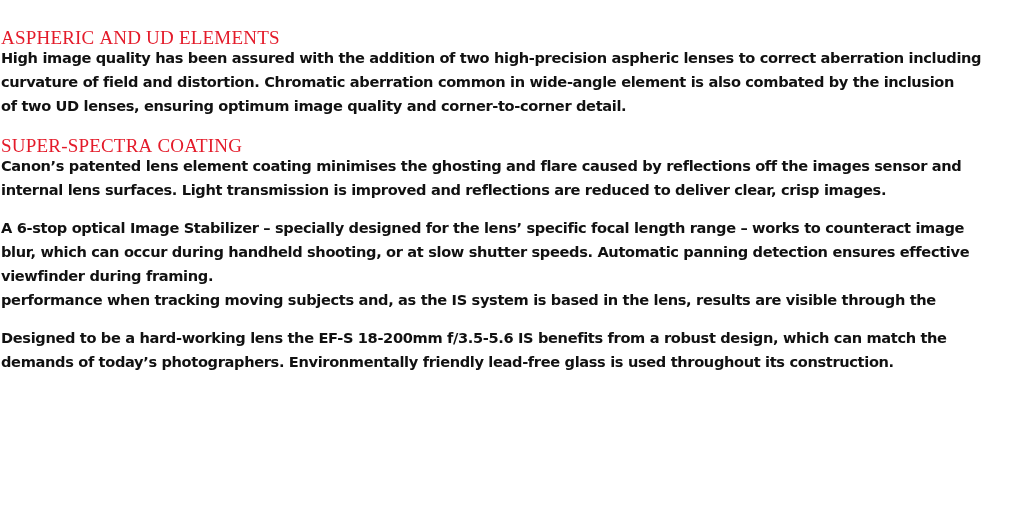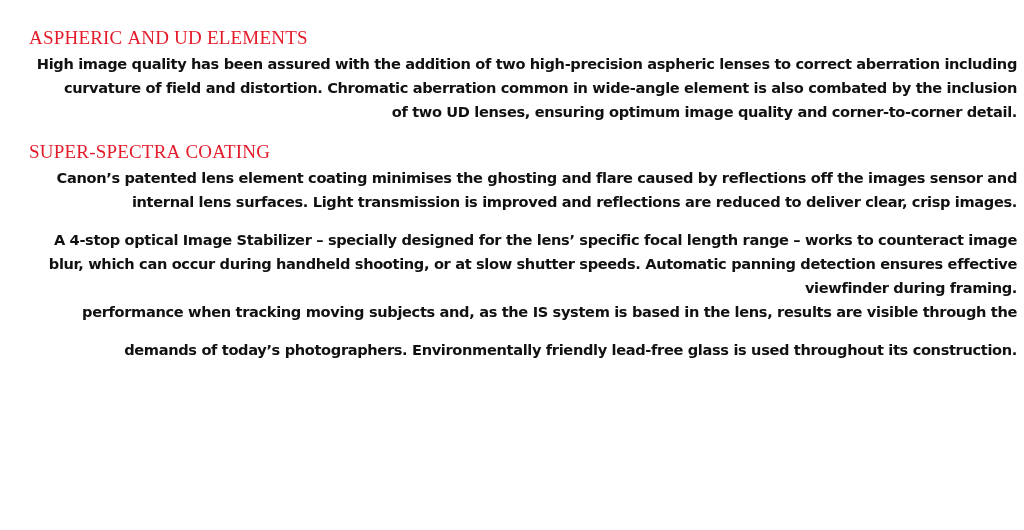--- a/index.html
+++ b/index.html
@@ -1,41 +1,40 @@
 <!DOCTYPE html>
 <html><head>
   <meta charset="utf-8">
   <style>
     html, body { margin: 0; padding: 0; background: #ffffff; }
     body { width: 1024px; height: 530px; overflow: hidden; position: relative; }
     .doc { position: absolute; left: 1px; top: 24px; width: 1022px; }
-    .section { margin: 0 0 14px 0; padding-left: 28px; }
+    .section { margin: 0 0 14px 0; }
     .heading {
       font-family: "Liberation Serif", serif;
       font-variant: small-caps;
       text-transform: lowercase;
       font-variant-caps: all-small-caps;
       color: #e41b2a;
       font-size: 27px;
       line-height: 22px;
       letter-spacing: 0.2px;
       margin: 0;
       font-weight: normal;
       white-space: nowrap;
     }
     .body {
       font-family: "DejaVu Sans", sans-serif;
       font-weight: bold;
       font-size: 14.6px;
       line-height: 24px;
       color: #111111;
-      margin: 6px;
+      margin: 0;
       letter-spacing: -0.35px;
       word-spacing: 0px;
-      text-align: right;
     }
     .line { display: block; white-space: nowrap; }
   </style>
 </head>
 <body>
 
 <div class="doc">
 
   <div class="section">
     <h2 class="heading">Aspheric and UD elements</h2>
@@ -49,26 +48,27 @@
   <div class="section">
     <h2 class="heading">Super-Spectra Coating</h2>
     <p class="body">
       <span class="line">Canon’s patented lens element coating minimises the ghosting and flare caused by reflections off the images sensor and</span>
       <span class="line">internal lens surfaces. Light transmission is improved and reflections are reduced to deliver clear, crisp images.</span>
     </p>
   </div>
 
   <div class="section">
     <p class="body">
-      <span class="line">A 4-stop optical Image Stabilizer – specially designed for the lens’ specific focal length range – works to counteract image</span>
+      <span class="line">A 6-stop optical Image Stabilizer – specially designed for the lens’ specific focal length range – works to counteract image</span>
       <span class="line">blur, which can occur during handheld shooting, or at slow shutter speeds. Automatic panning detection ensures effective</span>
       <span class="line">viewfinder during framing.</span>
       <span class="line">performance when tracking moving subjects and, as the IS system is based in the lens, results are visible through the</span>
     </p>
   </div>
 
   <div class="section">
     <p class="body">
+      <span class="line">Designed to be a hard-working lens the EF-S 18-200mm f/3.5-5.6 IS benefits from a robust design, which can match the</span>
       <span class="line">demands of today’s photographers. Environmentally friendly lead-free glass is used throughout its construction.</span>
     </p>
   </div>
 
 </div>
 
 </body></html>

